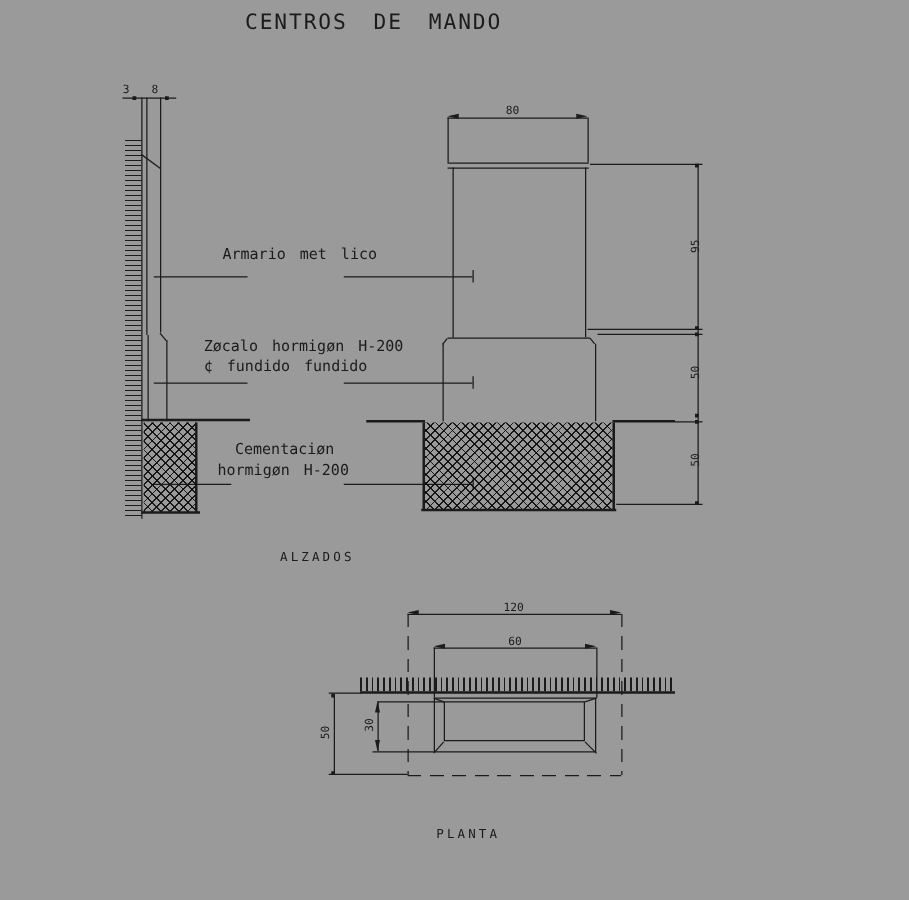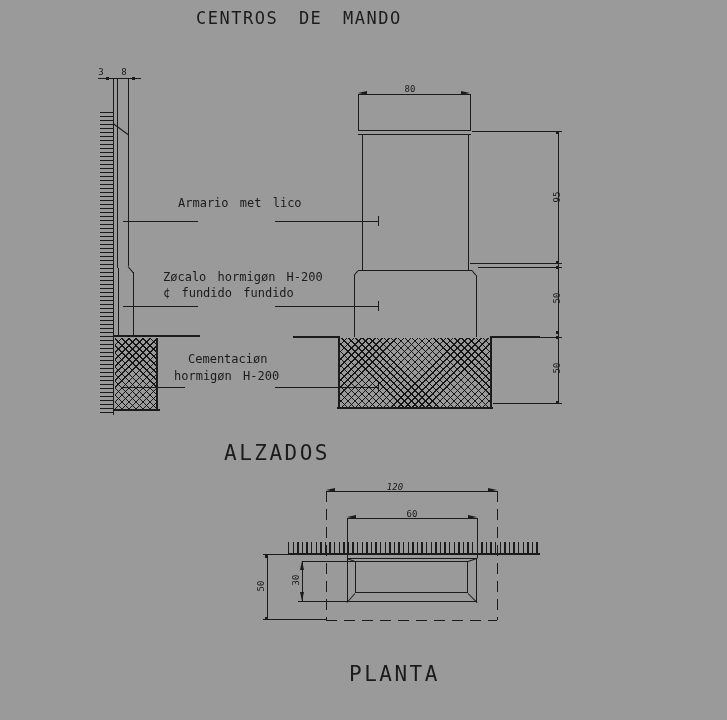--- a/index.html
+++ b/index.html
@@ -10,21 +10,21 @@
   .vl{position:absolute;width:1px;background:var(--line);}
   .dg{position:absolute;height:1px;background:var(--line);transform-origin:0 50%;}
   .dot{position:absolute;width:3px;height:3px;background:var(--line);}
   .ar{position:absolute;width:0;height:0;border:solid transparent;}
   .ar.l{border-width:2.5px 9px 2.5px 0;border-right-color:var(--line);}
   .ar.r{border-width:2.5px 0 2.5px 9px;border-left-color:var(--line);}
   .ar.u{border-width:0 2.5px 9px 2.5px;border-bottom-color:var(--line);}
   .ar.d{border-width:9px 2.5px 0 2.5px;border-top-color:var(--line);}
   .t{position:absolute;white-space:nowrap;color:var(--line);}
   .title{font-size:17px;letter-spacing:1.5px;word-spacing:9px;}
-  .caption{font-size:21px;letter-spacing:2.5px;}
+  .caption{font-size:10px;letter-spacing:2.5px;}
   .lbl{font-size:12px;word-spacing:4px;}
   .dim{font-size:9px;text-align:center;}
   .vt{width:20px;transform:rotate(-90deg);transform-origin:center;}
   .note{font-size:16px;word-spacing:6px;border-bottom:1.5px solid var(--line);padding:0 18px 3px 2px;}
   .hatch-wall{position:absolute;background:repeating-linear-gradient(to bottom,var(--line) 0 1px,transparent 1px 4px);}
   .hatch-band{position:absolute;background:repeating-linear-gradient(to right,var(--line) 0 1.4px,transparent 1.4px 4.6px);}
   .conc{position:absolute;background:
     repeating-linear-gradient(45deg,rgba(10,10,10,.9) 0 1px,transparent 1px 5px),
     repeating-linear-gradient(-45deg,rgba(10,10,10,.9) 0 1px,transparent 1px 5px);}
   .dashv{position:absolute;width:1px;background:repeating-linear-gradient(to bottom,var(--line) 0 11px,transparent 11px 18px);}
@@ -123,21 +123,21 @@
     <div class="t dim vt" style="left:547px;top:363px;">50</div>
   </div>
 
   <div class="t caption" style="left:224px;top:441px;">ALZADOS</div>
 
   <div>
 
     <div class="hl" style="left:326px;top:491px;width:171px;"></div>
     <div class="ar l" style="left:326px;top:488px;"></div>
     <div class="ar r" style="left:488px;top:488px;"></div>
-    <div class="t dim" style="left:384px;top:482px;width:22px;font-style:italic;">120</div>
+    <div class="t dim" style="left:400px;top:482px;width:22px;">120</div>
 
     <div class="hl" style="left:347px;top:518px;width:130px;"></div>
     <div class="ar l" style="left:347px;top:515px;"></div>
     <div class="ar r" style="left:468px;top:515px;"></div>
     <div class="t dim" style="left:404px;top:509px;width:16px;">60</div>
     <div class="vl" style="left:347px;top:518px;height:40px;"></div>
     <div class="vl" style="left:477px;top:518px;height:40px;"></div>
 
     <div class="dashv" style="left:326px;top:491px;height:129px;"></div>
     <div class="dashv" style="left:497px;top:491px;height:129px;"></div>

